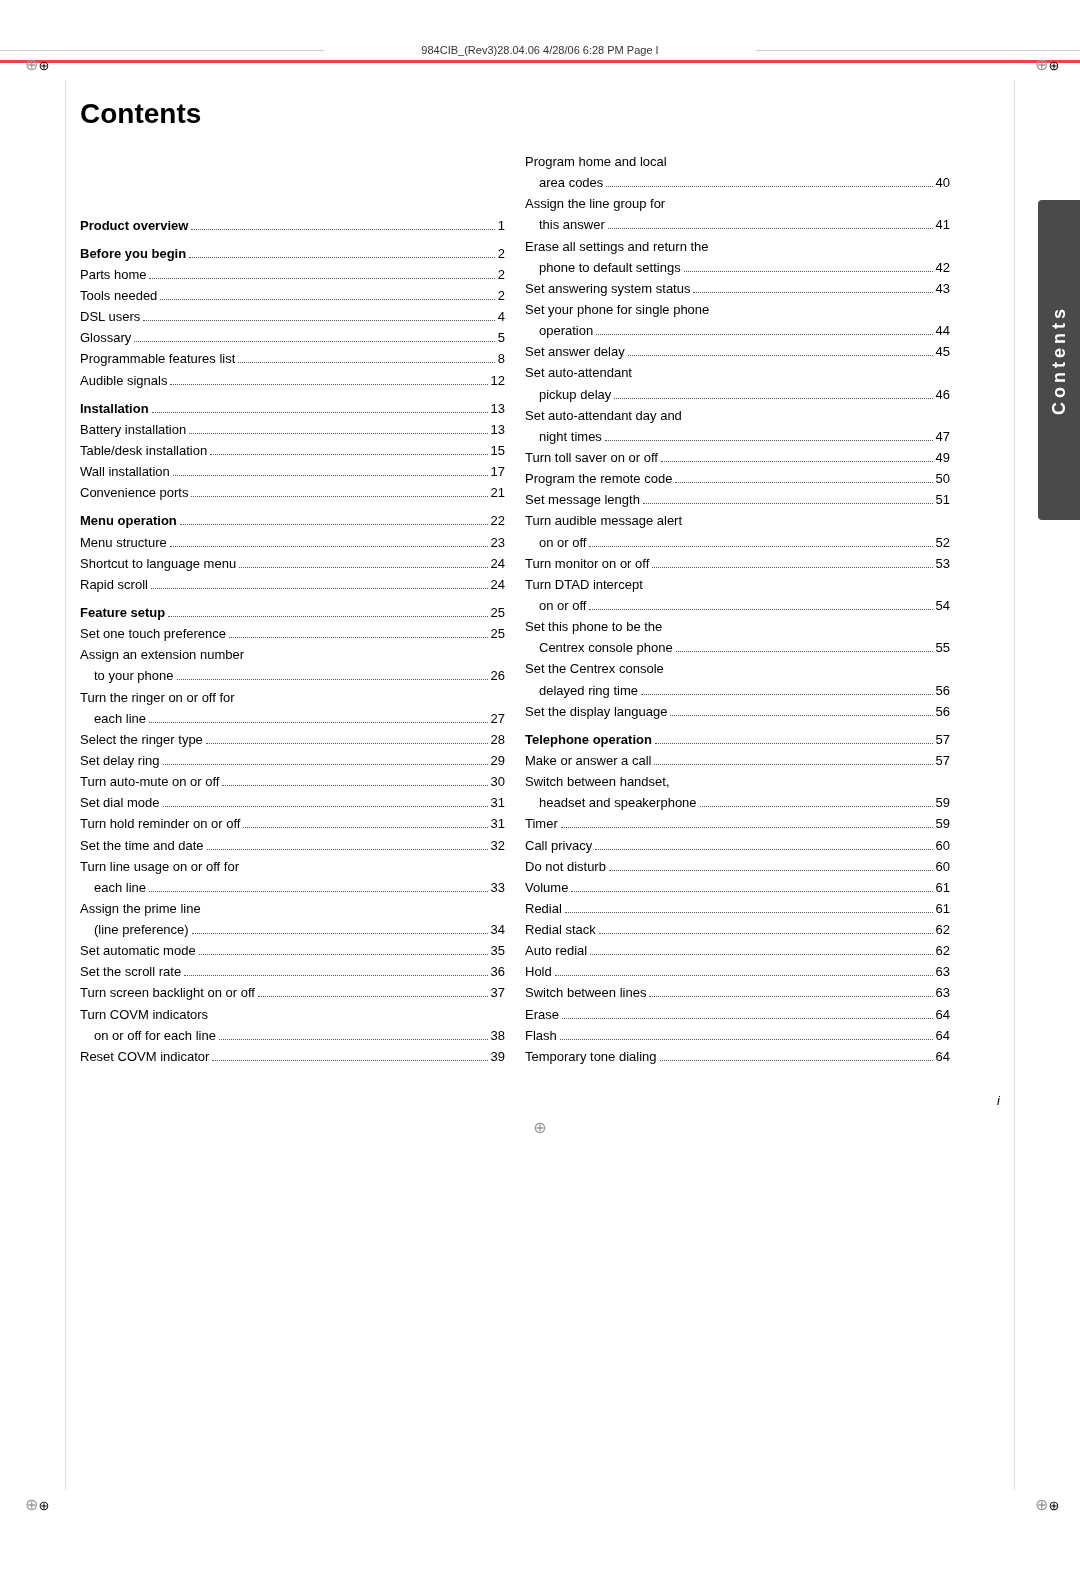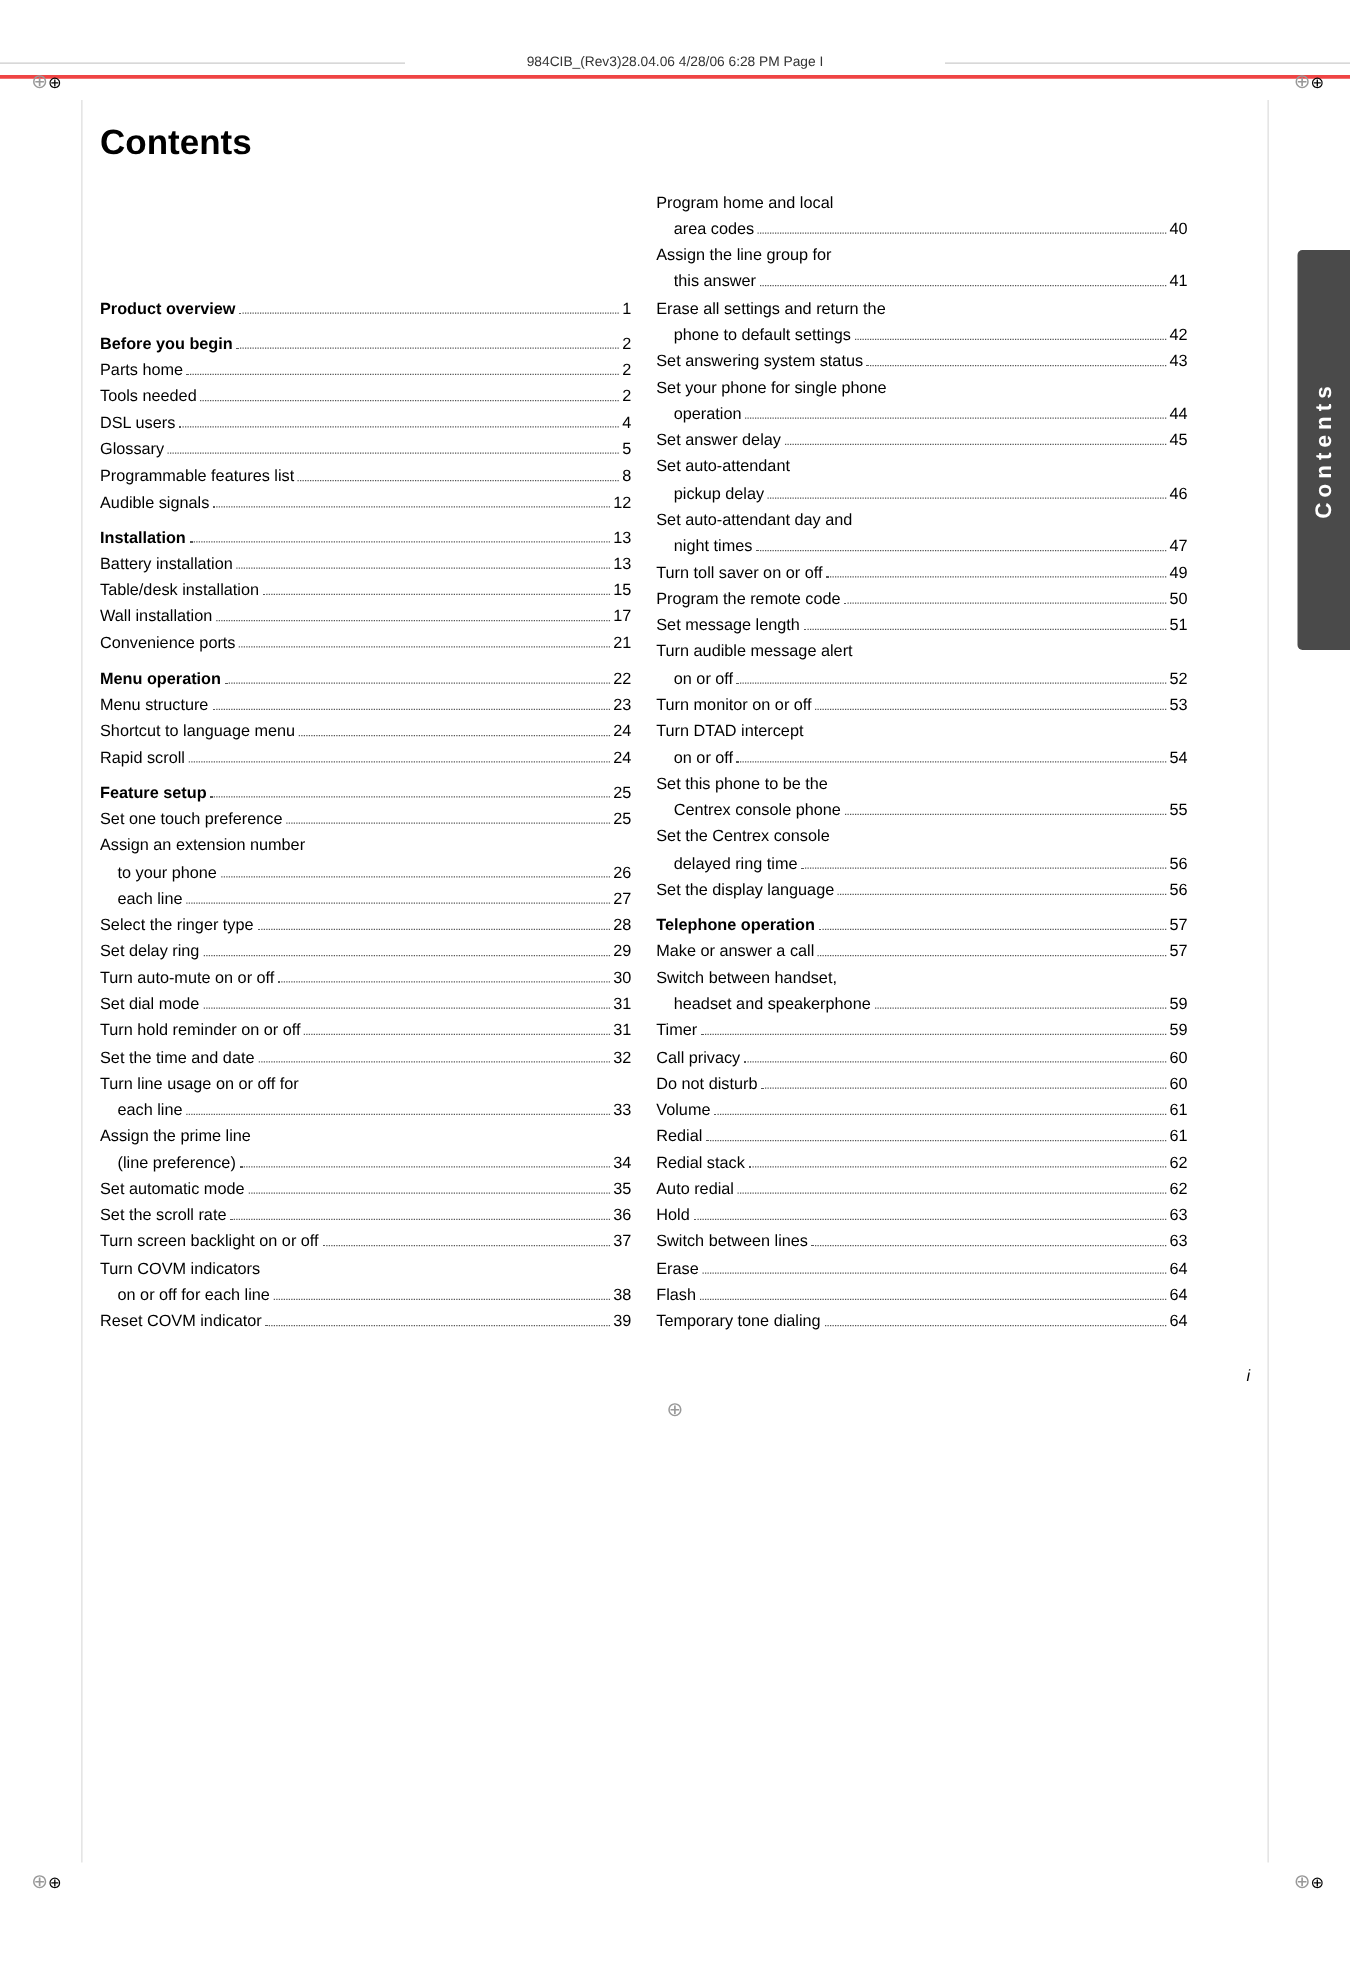--- a/index.html
+++ b/index.html
@@ -327,20 +327,23 @@
               <span class="toc-page">25</span>
             </div>
             <div class="toc-entry">
               <span class="toc-title">Assign an extension number</span>
             </div>
             <div class="toc-entry indented">
               <span class="toc-title">to your phone</span>
               <span class="toc-dots"></span>
               <span class="toc-page">26</span>
             </div>
+            <div class="toc-entry">
+              <span class="toc-title">Turn the ringer on or off for</span>
+            </div>
             <div class="toc-entry indented">
               <span class="toc-title">each line</span>
               <span class="toc-dots"></span>
               <span class="toc-page">27</span>
             </div>
             <div class="toc-entry">
               <span class="toc-title">Select the ringer type</span>
               <span class="toc-dots"></span>
               <span class="toc-page">28</span>
             </div>

